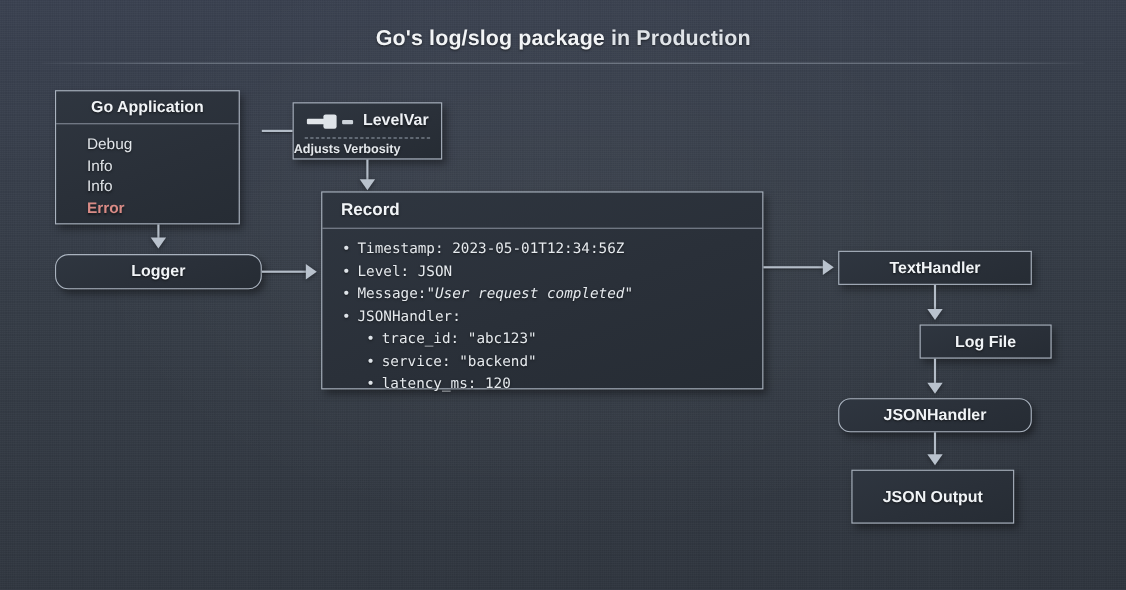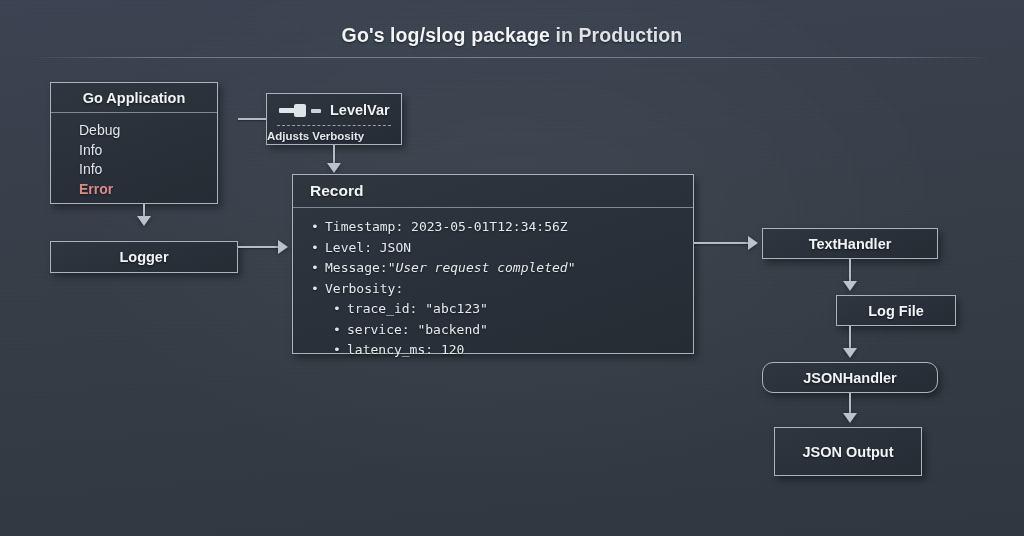--- a/index.html
+++ b/index.html
@@ -128,22 +128,22 @@
     height: 0;
   }
   #levelvar .sub {
     font-size: 11.5px; font-weight: bold;
     color: #e4e8ec; padding-top: 4px;
     text-shadow: 0 1px 2px rgba(0,0,0,0.5);
   }
 
   
   #logger {
-    left: 50px; top: 241px; width: 188px; height: 32px;
-    display: flex; align-items: center; justify-content: center;
+    left: 50px; top: 231px; width: 188px; height: 32px;
+    display: flex; align-items: center; justify-content: center; border-radius: 12px;
   }
   #logger span { font-size: 14.5px; font-weight: bold; }
 
   
   #record {
     left: 292px; top: 174px; width: 402px; height: 180px;
   }
   #record .hdr {
     height: 32px; display: flex; align-items: center;
     padding-left: 17px; font-size: 15.5px;
@@ -259,21 +259,21 @@
         <span class="bullet">•</span>
         <span>Level: JSON</span>
       </div>
       <div class="li">
         <span class="bullet">•</span>
         <span>Message: </span>
           <span class="ital">"User request completed"</span>
       </div>
       <div class="li">
         <span class="bullet">•</span>
-        <span>Verbosity:</span>
+        <span>JSONHandler:</span>
       </div>
       <div class="li sub">
         <span class="bullet">•</span>
         <span>trace_id: "abc123"</span>
       </div>
       <div class="li sub">
         <span class="bullet">•</span>
         <span>service: "backend"</span>
       </div>
       <div class="li sub">

